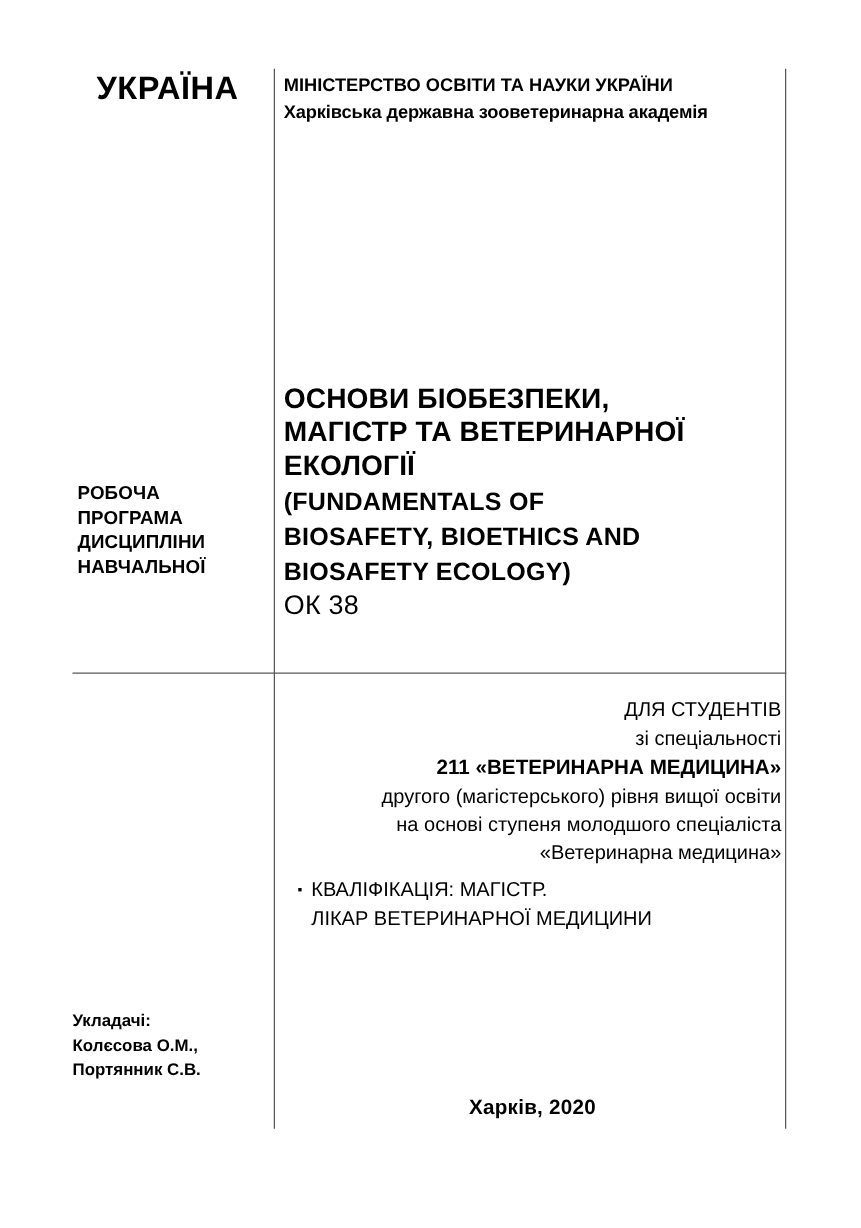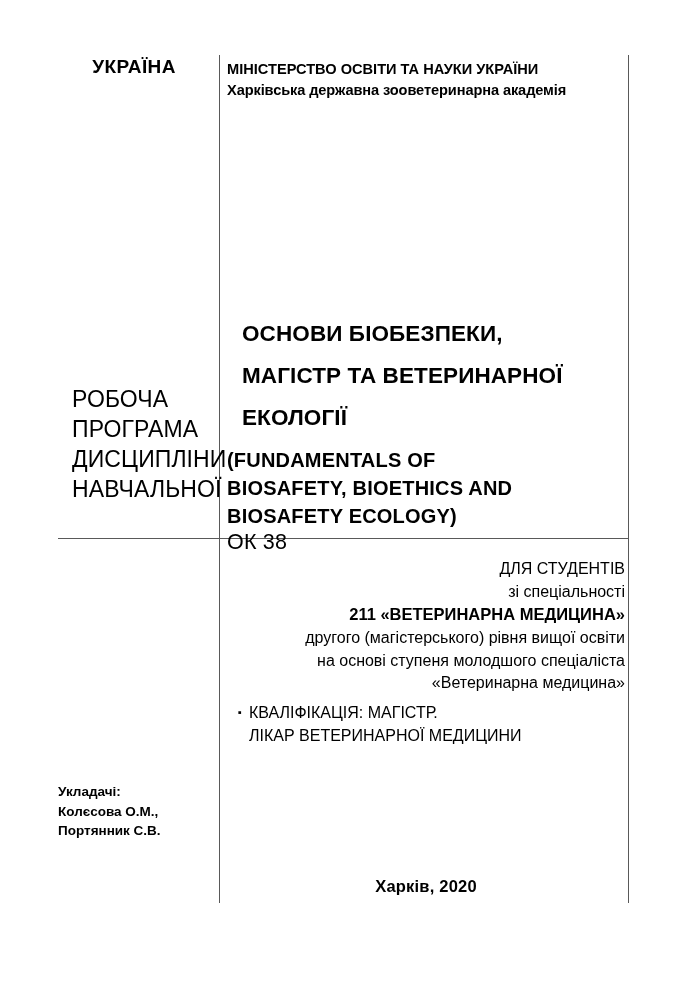--- a/index.html
+++ b/index.html
@@ -52,62 +52,62 @@
     background: #595959;
   }
 
   
   .hdr-country {
     position: absolute;
     left: 58px;
     top: 56px;
     width: 152px;
     text-align: center;
-    font-size: 19px;
+    font-size: 26px;
     font-weight: bold;
     letter-spacing: 0.4px;
     line-height: 1.15;
   }
   .hdr-ministry {
     position: absolute;
     left: 227px;
     top: 59px;
     width: 396px;
     font-size: 14.6px;
     font-weight: bold;
     line-height: 1.45;
     letter-spacing: -0.1px;
   }
   .hdr-ministry .ln1 { letter-spacing: 0px; }
 
   
   .side-label {
     position: absolute;
-    left: 72px;
+    left: 62px;
     top: 385px;
     width: 155px;
-    font-size: 23px;
+    font-size: 15px;
     line-height: 1.30;
     letter-spacing: 0.1px;
-    font-weight: normal;
+    font-weight: bold;
   }
 
   
   .title-block {
     position: absolute;
     left: 227px;
     top: 305px;
     width: 398px;
   }
   .title-ua {
     font-size: 22.5px;
     font-weight: bold;
     line-height: 1.21;
     letter-spacing: 0.1px;
-    margin: 15px;
+    margin: 0;
   }
   .title-en {
     font-size: 20px;
     font-weight: bold;
     line-height: 1.30;
     letter-spacing: 0.2px;
     margin: 2px 0 0 0;
   }
   .title-code {
     font-size: 21.5px;
@@ -148,21 +148,21 @@
   }
   .qual .l2 {
     display: block;
     padding-left: 11px;
   }
 
   
   .compilers {
     position: absolute;
     left: 58px;
-    top: 782px;
+    top: 807px;
     width: 155px;
     font-size: 13.5px;
     font-weight: bold;
     line-height: 1.45;
   }
 
   
   .footer-city {
     position: absolute;
     left: 227px;

